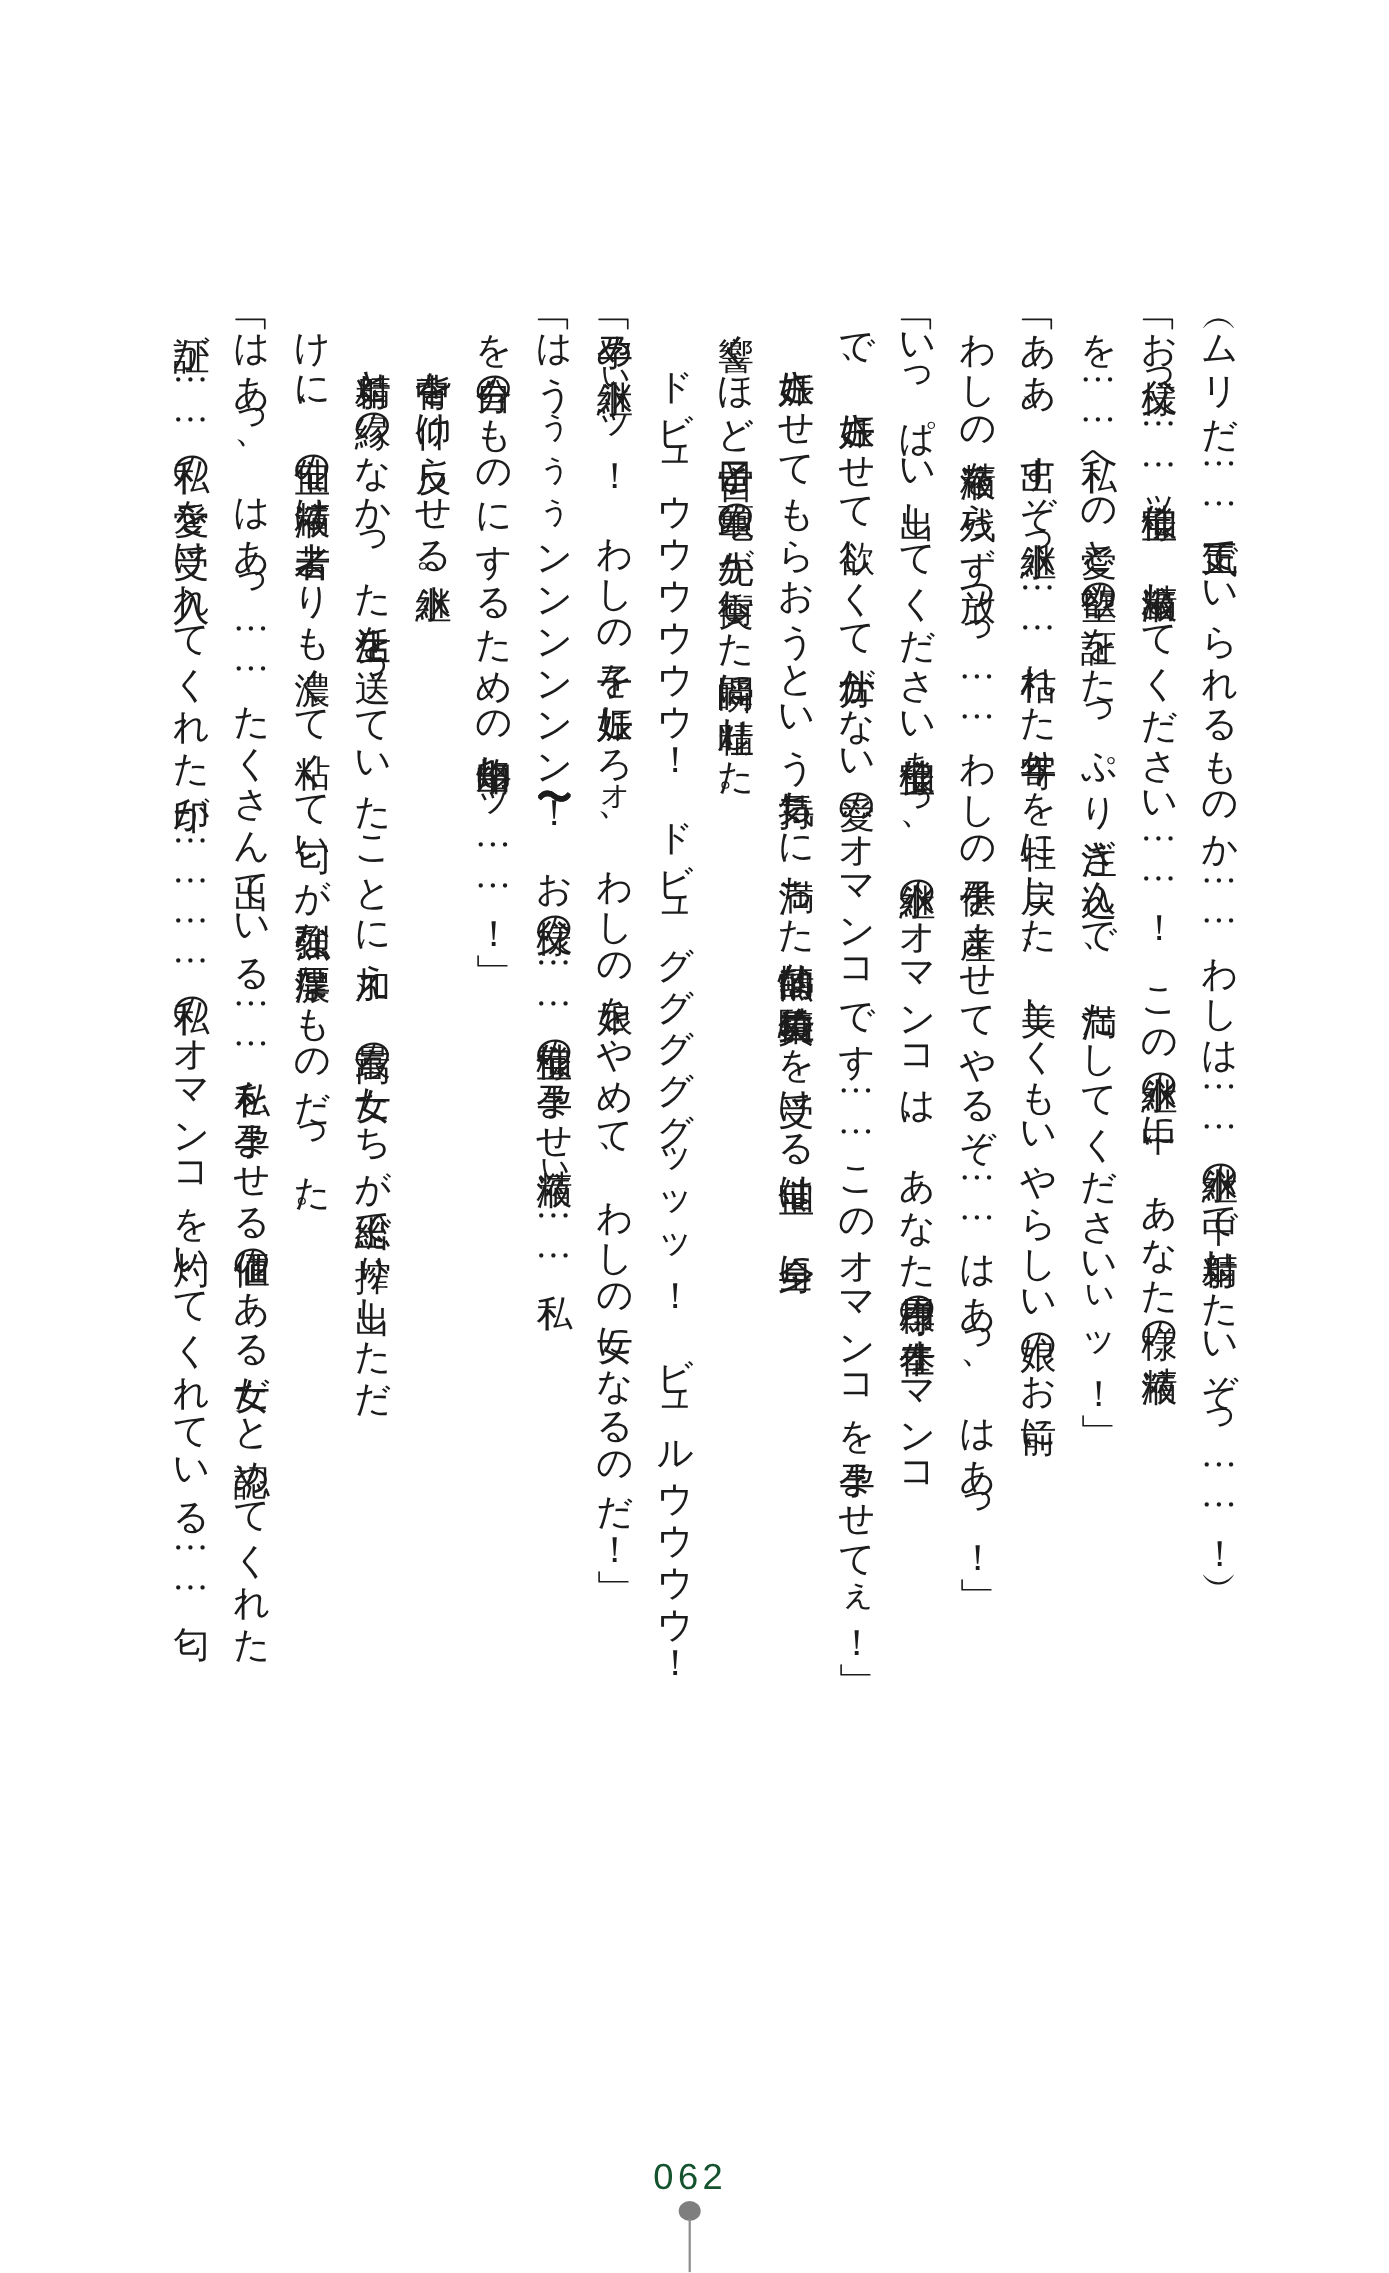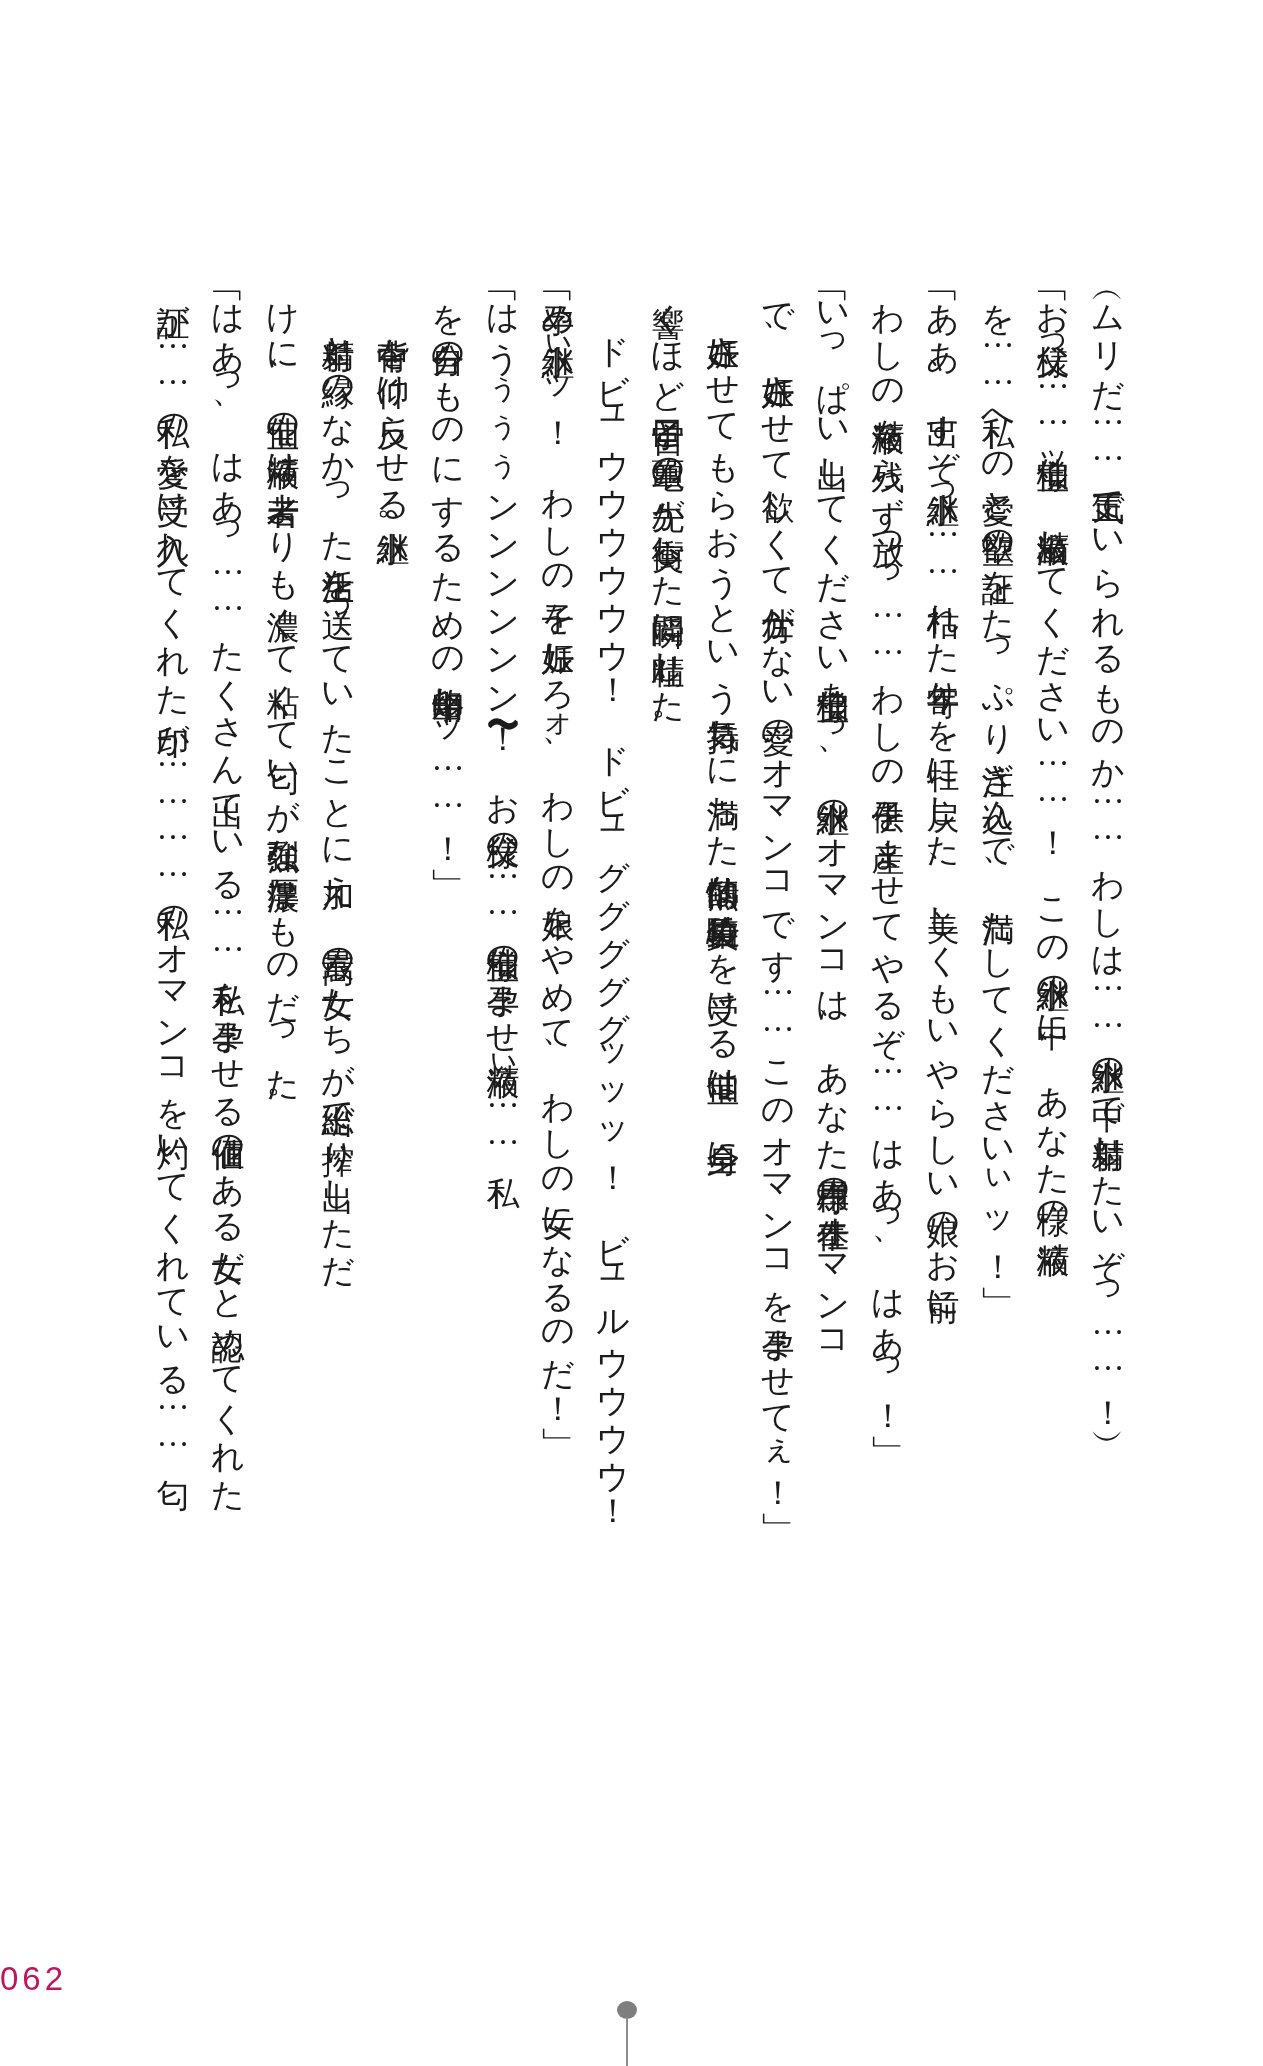--- a/index.html
+++ b/index.html
@@ -40,26 +40,26 @@
     top: 0;
     width: 100%;
     height: 100%;
     pointer-events: none;
   }
   .page-number {
     position: absolute;
     left: 0;
     right: 8px;
     top: 1960px;
-    text-align: left;
+    text-align: center;
     font-family: "Liberation Sans", "DejaVu Sans", sans-serif;
     font-size: 33px;
     font-weight: 300;
     letter-spacing: 4px;
-    color: #be185d;
+    color: #14532d;
   }
   .footer-dot {
     position: absolute;
     left: 617px;
     top: 2001px;
     width: 20px;
     height: 18px;
     border-radius: 50%;
     background: #7e7e7e;
   }

